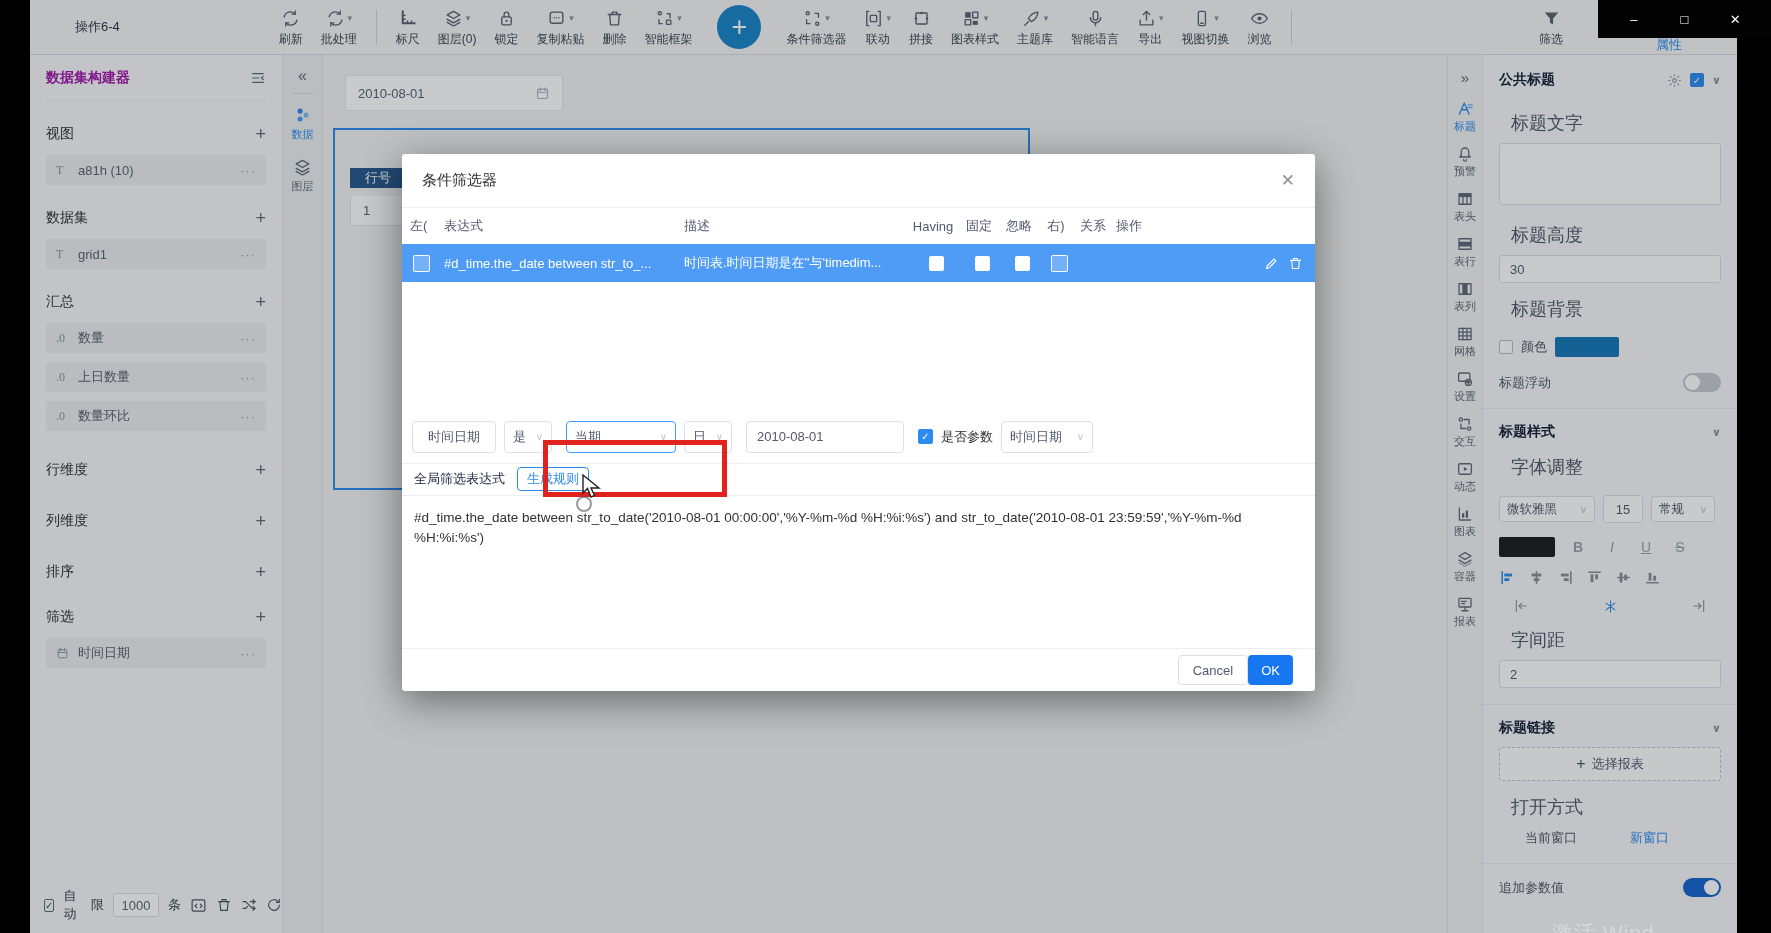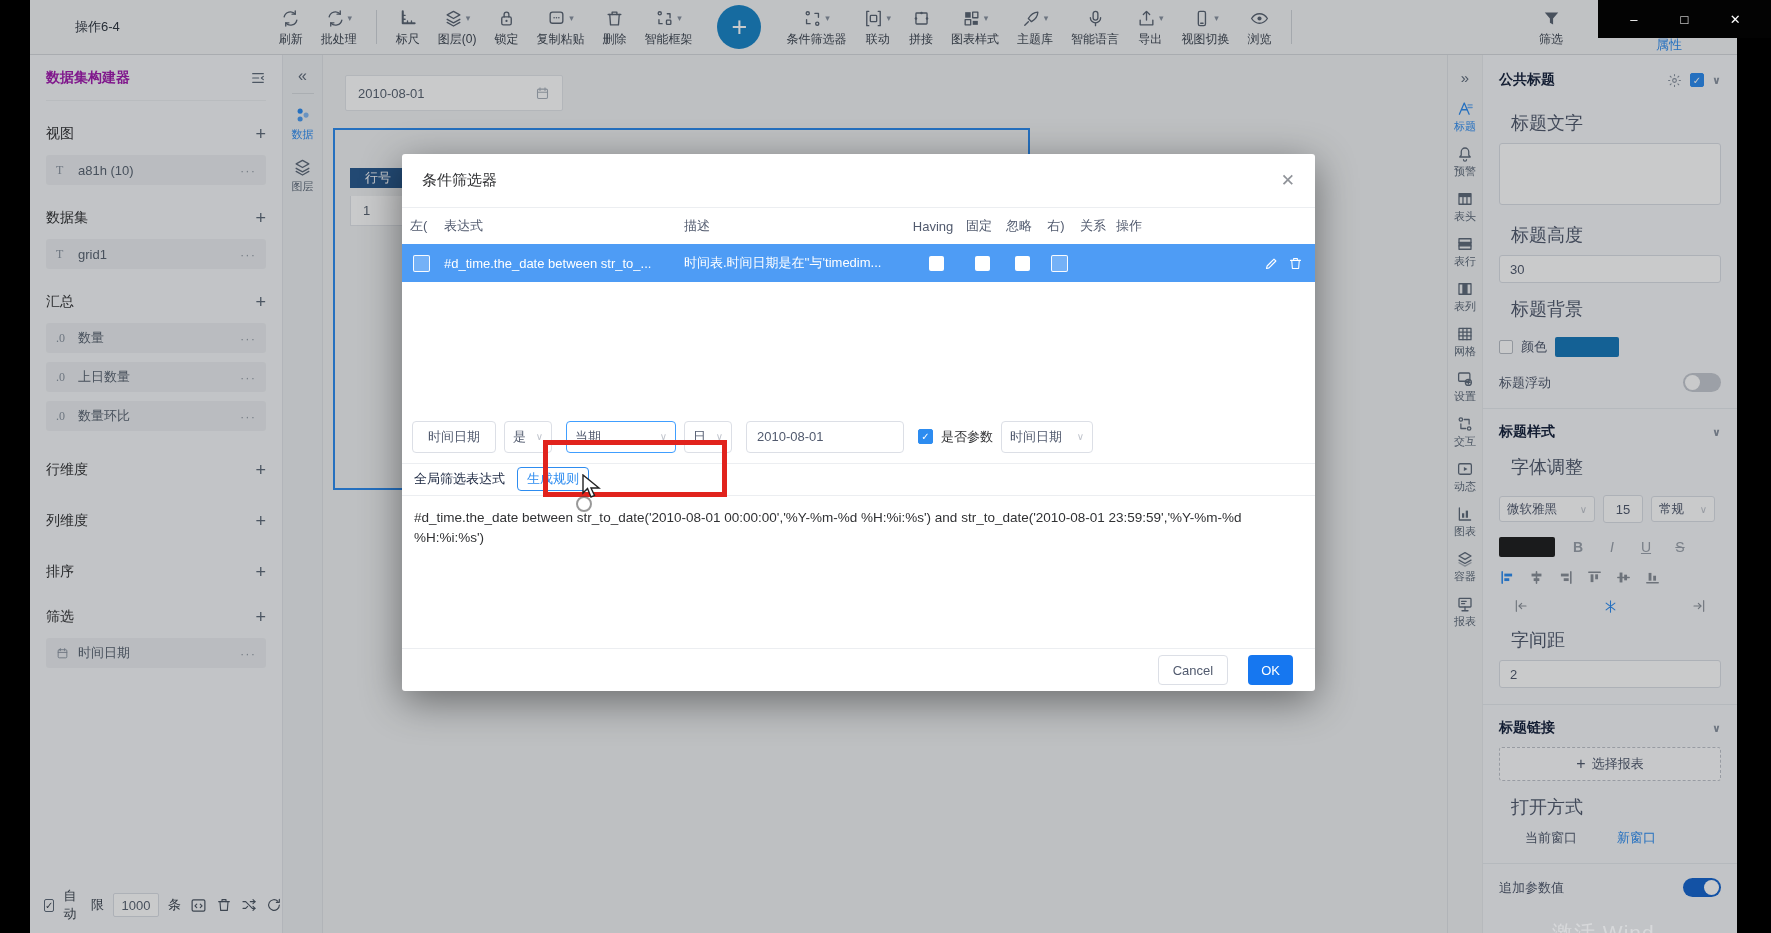--- a/index.html
+++ b/index.html
@@ -79,21 +79,21 @@
   .toggle.on{background:#1766cf;}
   .toggle.on .knob{left:21px;}
   .rp-div{height:1px;background:#e6e9ed;margin:16px -16px 0;}
   .rp-sec{display:flex;align-items:center;justify-content:space-between;font-size:14px;color:#17233d;font-weight:bold;margin-top:14px;}
   .chev{color:#8a93a0;font-size:11px;}
   .rp-sel{height:26px;background:#fff;border:1px solid #dcdfe6;border-radius:3px;display:flex;align-items:center;justify-content:space-between;padding:0 7px;font-size:12.5px;color:#515a6e;cursor:pointer;}
   .fmt-letter{font-size:14px;color:#9aa1ab;width:22px;text-align:center;cursor:pointer;}
   .al-row{display:flex;align-items:center;gap:12px;margin-top:12px;color:#8a9099;}
   .al-row .active{color:#2d8cf0;}
   .dashed-btn{margin-top:10px;height:34px;border:1px dashed #c0c4cc;border-radius:3px;background:#fdfdfe;display:flex;align-items:center;justify-content:center;font-size:13px;color:#515a6e;gap:6px;cursor:pointer;}
-  .open-row{display:flex;gap:40px;padding-left:26px;font-size:13px;color:#515a6e;margin-top:10px;}
+  .open-row{display:flex;gap:53px;padding-left:26px;font-size:13px;color:#515a6e;margin-top:10px;}
   .open-new{color:#2d8cf0;cursor:pointer;}
 
   
   .overlay{position:absolute;left:30px;top:0;width:1707px;height:933px;background:rgba(8,12,18,.22);z-index:40;}
 
   
   .corner{position:absolute;right:0;top:0;width:173px;height:38px;background:#030303;z-index:45;display:flex;align-items:center;justify-content:space-evenly;color:#fff;}
   .wc-btn{width:30px;text-align:center;font-size:13px;cursor:pointer;}
 
   
@@ -114,21 +114,21 @@
   .m-controls{height:52px;display:flex;align-items:center;padding:0 10px;gap:8px;flex:0 0 auto;}
   .m-btn{height:32px;border:1px solid #dcdfe6;border-radius:4px;background:#fff;display:flex;align-items:center;justify-content:center;font-size:13px;color:#515a6e;cursor:pointer;}
   .m-sel{height:32px;border:1px solid #dcdfe6;border-radius:4px;background:#fff;display:flex;align-items:center;justify-content:space-between;padding:0 8px;font-size:13px;color:#515a6e;cursor:pointer;}
   .m-sel .sc{color:#c0c4cc;font-size:10px;margin-left:6px;}
   .m-sel.focus{border-color:#409eff;}
   .m-input{height:32px;border:1px solid #dcdfe6;border-radius:4px;padding:0 10px;font-size:13px;color:#515a6e;background:#fff;}
   .m-tabs{height:33px;border-top:1px solid #eceef1;border-bottom:1px solid #eceef1;display:flex;align-items:center;gap:12px;padding:0 12px;flex:0 0 auto;}
   .m-exprlabel{font-size:13px;color:#17233d;}
   .rule-btn{height:24px;padding:0 9px;border:1px solid #2d8cf0;border-radius:4px;color:#2d8cf0;font-size:13px;display:flex;align-items:center;background:#fff;cursor:pointer;}
   .m-expr{flex:1;padding:12px 12px;font-size:13.5px;color:#303133;line-height:1.55;overflow:hidden;}
-  .m-footer{height:43px;border-top:1px solid #eceef1;display:flex;align-items:center;justify-content:flex-end;gap:20px;padding-right:22px;flex:0 0 auto;}
+  .m-footer{height:43px;border-top:1px solid #eceef1;display:flex;align-items:center;justify-content:flex-end;gap:0;padding-right:22px;flex:0 0 auto;}
   .btn-cancel{height:30px;padding:0 14px;border:1px solid #dcdfe6;border-radius:4px;background:#fff;font-size:13px;color:#515a6e;display:flex;align-items:center;cursor:pointer;}
   .btn-ok{height:30px;padding:0 13px;border-radius:4px;background:#1677f0;font-size:13px;color:#fff;display:flex;align-items:center;cursor:pointer;}
 
   
   .annotation{position:absolute;left:543px;top:440px;width:184px;height:57px;border:5px solid #e1231d;z-index:60;}
   .cursor{position:absolute;left:580px;top:474px;z-index:61;}
   .click-ring{position:absolute;left:576px;top:496px;width:16px;height:16px;border:2px solid rgba(70,70,70,.55);border-radius:50%;z-index:61;}
   .watermark{position:absolute;left:1552px;top:919px;z-index:70;font-size:21px;color:rgba(255,255,255,.35);letter-spacing:1px;white-space:nowrap;}
 </style>
 </head>

